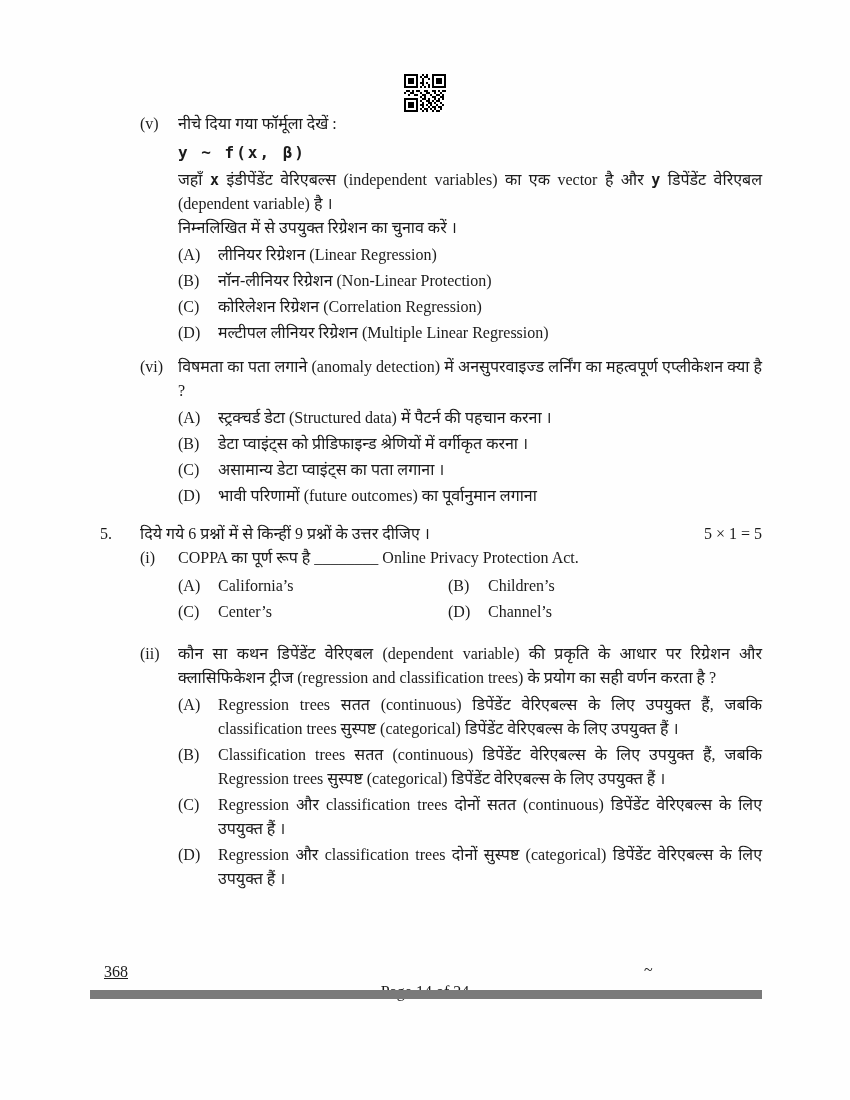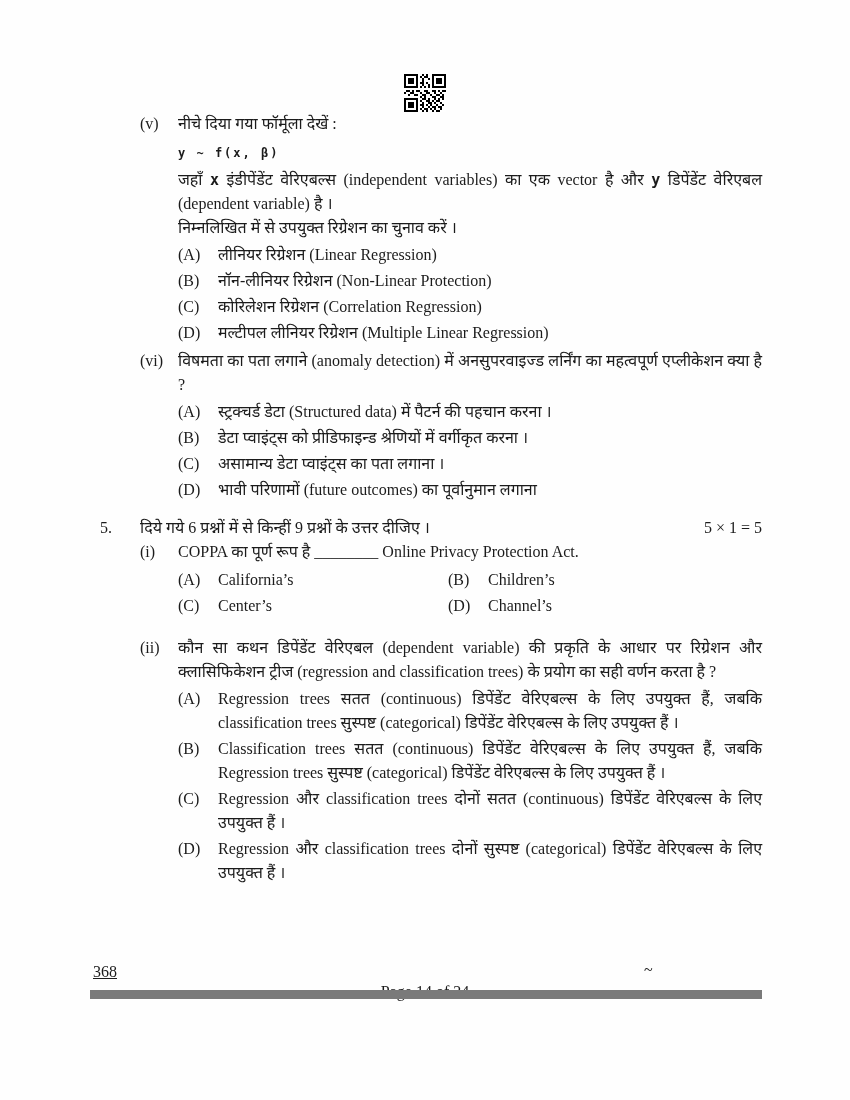--- a/index.html
+++ b/index.html
@@ -10,51 +10,51 @@
     color:#1b1b1b;
     font-family:"Liberation Serif","DejaVu Serif",serif;
     font-size:16px;
     overflow:hidden;
   }
   .qr { position:absolute; top:74px; left:404px; width:42px; height:38px; }
   .content { position:absolute; top:112px; left:0; width:850px; }
   .q4-wrap { padding:0 88px 0 140px; }
   .q5-wrap { padding:0 88px 0 100px; margin-top:14px; }
 
-  .subq { display:flex; margin-top:4px; }
+  .subq { display:flex; margin-top:10px; }
   .subq:first-child { margin-top:0; }
   .subq-marker { flex:none; width:38px; line-height:24px; }
   .subq-body { flex:1; min-width:0; }
 
   .para { margin:0; line-height:24px; text-align:justify; }
   .formula {
     margin:5px 0 3px 0;
     font-family:"DejaVu Sans Mono","Liberation Mono",monospace;
-    font-weight:bold; font-size:12px; letter-spacing:2px;
+    font-weight:bold; font-size:16px; letter-spacing:2px;
     line-height:24px; text-align:left;
   }
   .mono-var { font-family:"DejaVu Sans Mono","Liberation Mono",monospace; font-weight:bold; font-size:15px; }
 
   .opt-list { margin-top:3px; }
   .opt { display:flex; margin-top:2px; }
   .opt-marker { flex:none; width:40px; line-height:24px; }
   .opt-text { flex:1; min-width:0; line-height:24px; text-align:justify; }
 
   .q5-head { display:flex; }
   .q5-num { flex:none; width:40px; line-height:24px; }
   .q5-text { flex:1; line-height:24px; }
   .q5-marks { flex:none; margin-left:18px; line-height:24px; white-space:nowrap; }
   .q5-subs { margin-left:40px; }
   .subq-i { margin-top:8px; }
   .subq-ii { margin-top:18px; }
 
   .opt-grid { display:grid; grid-template-columns:270px 1fr; margin-top:2px; }
   .opt-grid .opt { margin-top:2px; }
 
-  .footer-code { position:absolute; left:93px; top:961px; line-height:22px;text-decoration:underline; }
+  .footer-code { position:absolute; left:104px; top:961px; line-height:22px;text-decoration:underline; }
   .footer-page { position:absolute; left:0; top:981px; width:850px; text-align:center; line-height:22px; }
   .footer-mark { position:absolute; left:644px; top:959px; line-height:22px; }
   .footer-bar  { position:absolute; left:90px; top:990px; width:672px; height:9px; background:#7a7a7a; }
 </style>
 </head>
 <body>
 
 <div class="page">
 
   <svg class="qr" viewBox="0 0 21 19" shape-rendering="crispEdges">

